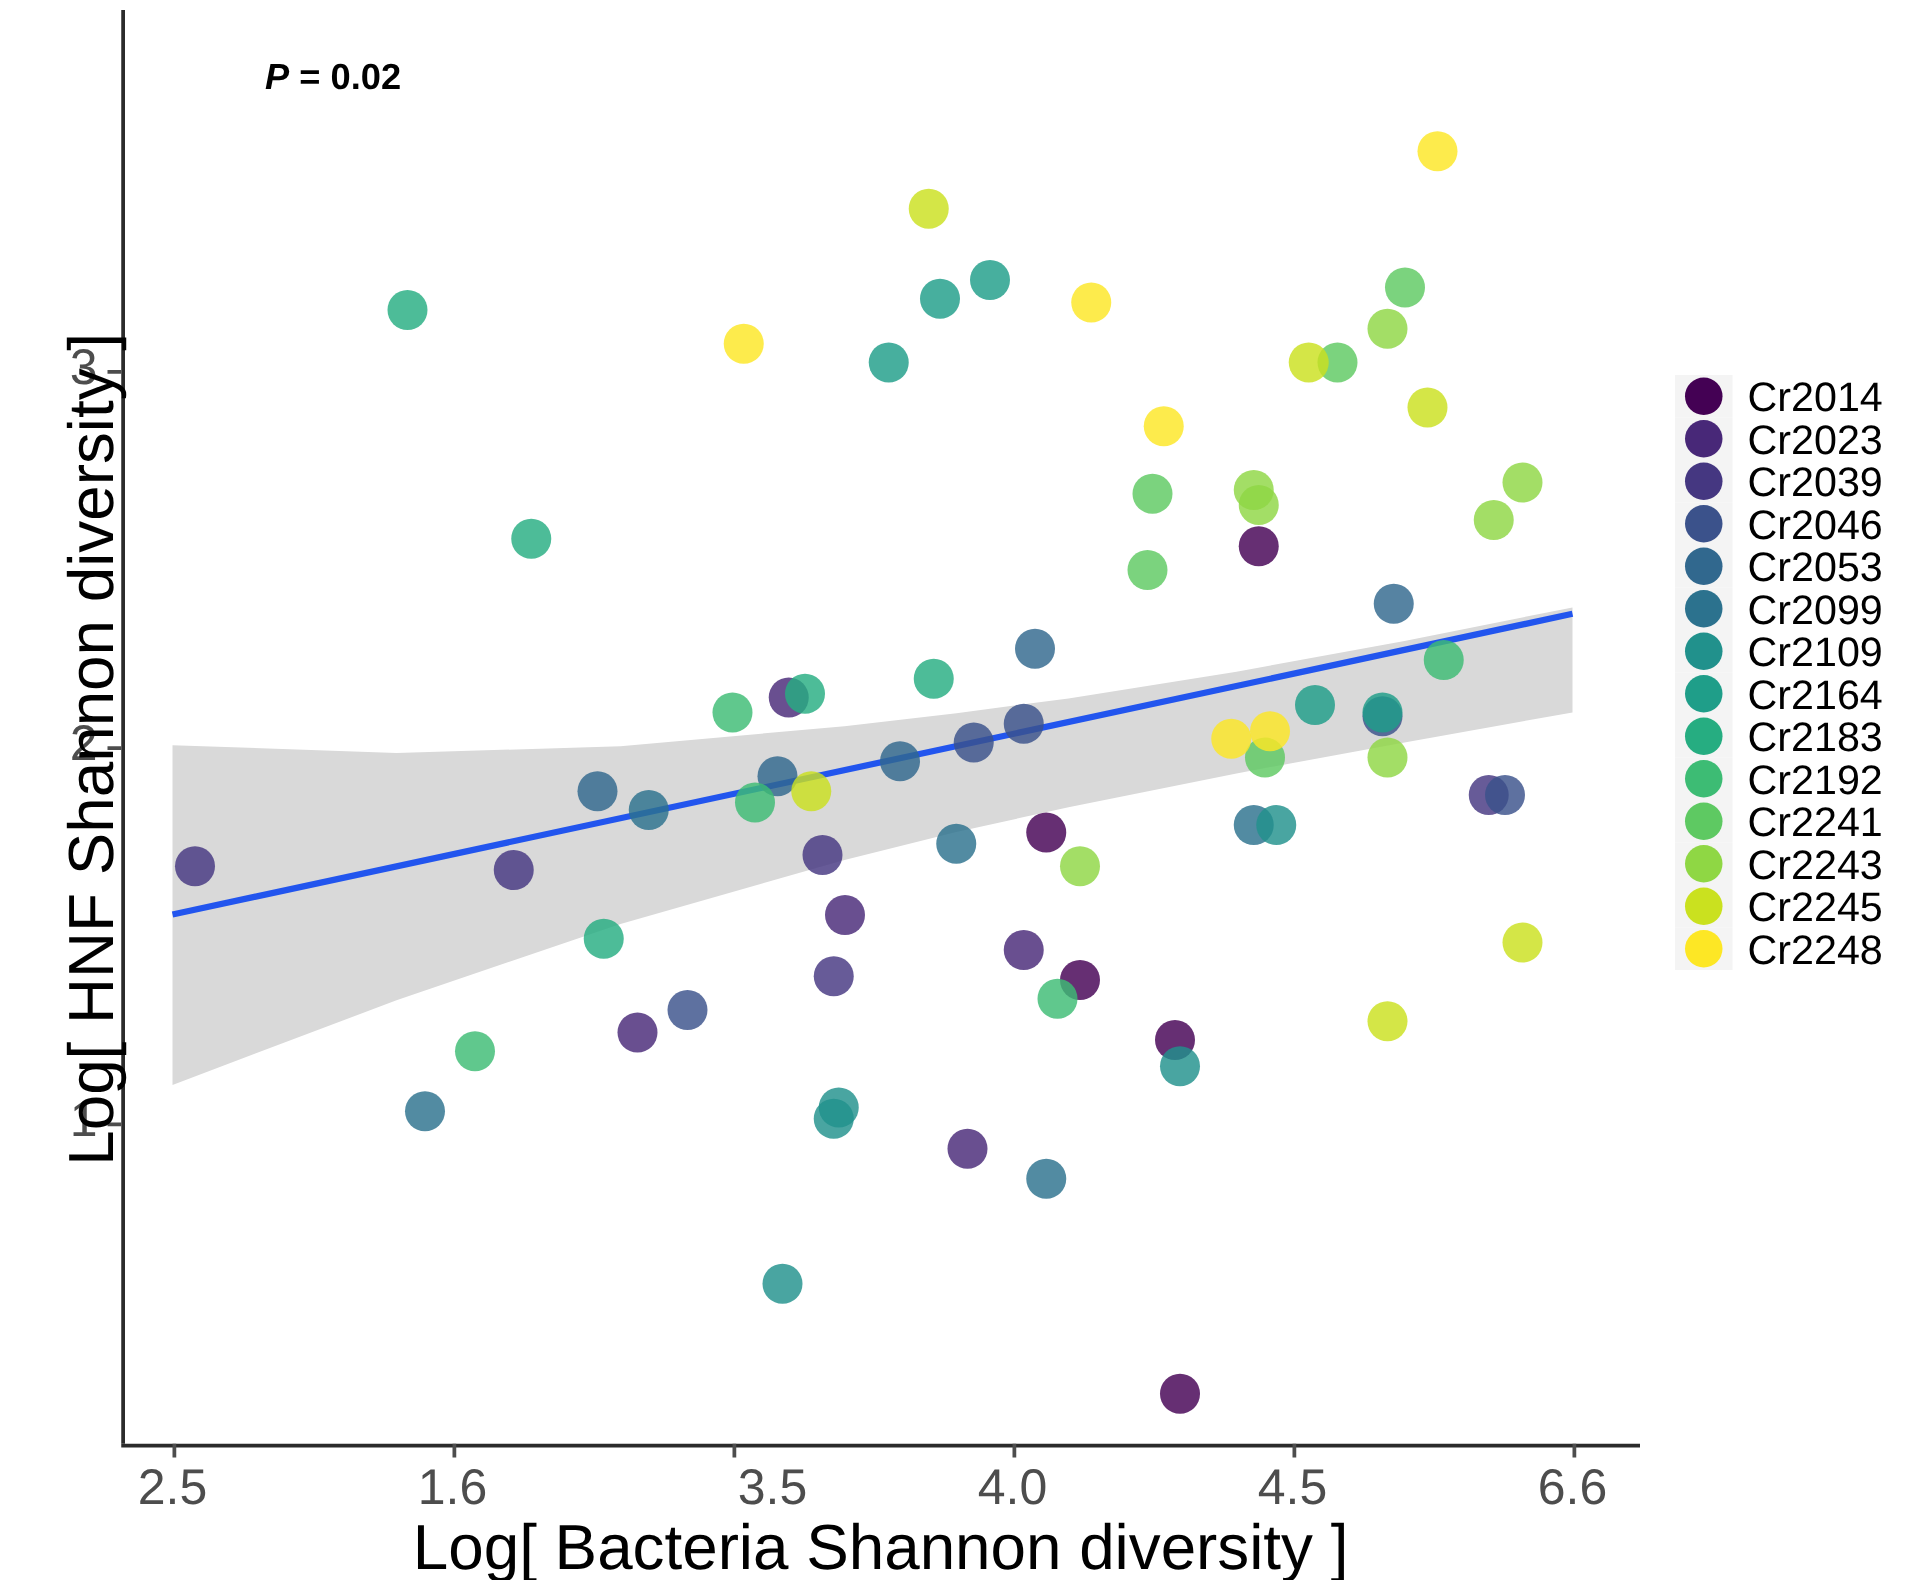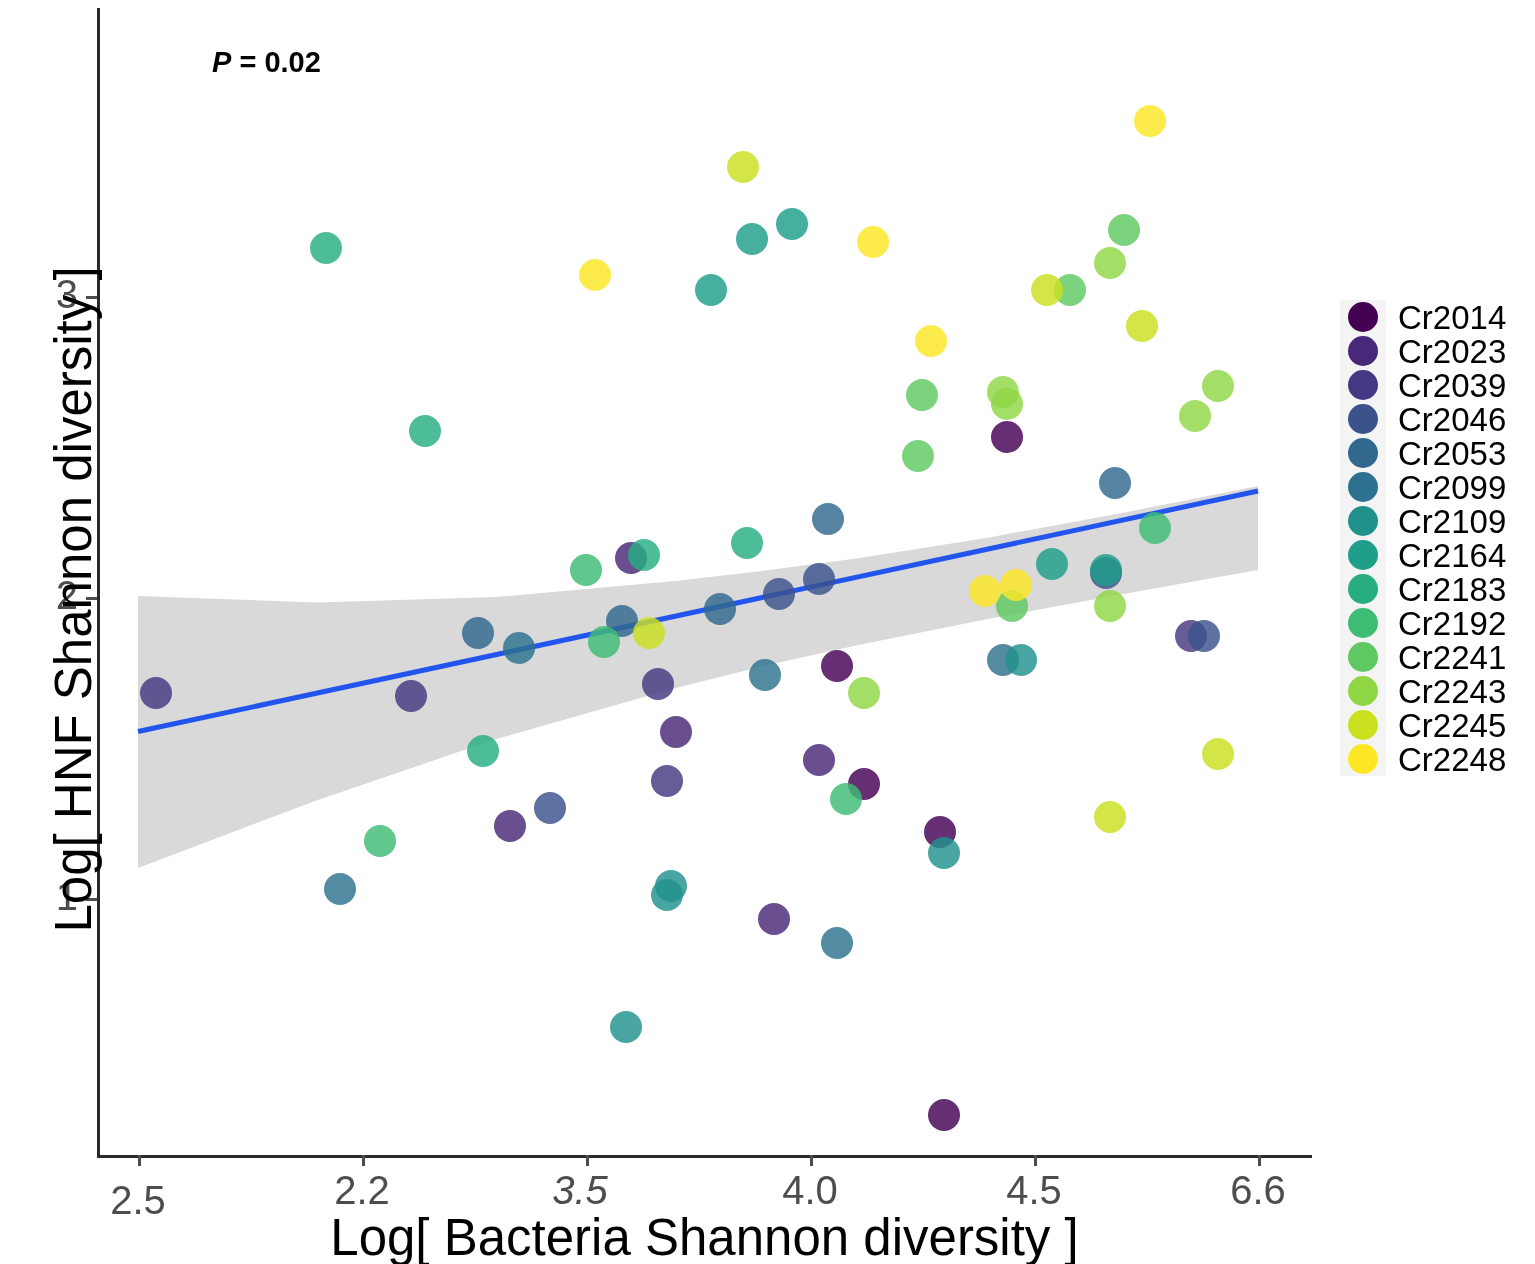--- a/index.html
+++ b/index.html
@@ -136,25 +136,25 @@
         <div class="pt" style="left: 914.96px; top: 325.15px; width: 32px; height: 32px; background: rgb(253, 231, 37);"></div>
         <div class="pt" style="left: 1134.48px; top: 105.42px; width: 32px; height: 32px; background: rgb(253, 231, 37);"></div>
         <div class="pt" style="left: 968.72px; top: 574.98px; width: 32px; height: 32px; background: rgb(253, 231, 37);"></div>
         <div class="pt" style="left: 1000.08px; top: 568.96px; width: 32px; height: 32px; background: rgb(253, 231, 37);"></div>
       </div>
 
     <div class="axis-line" id="y-axis-line"></div>
     <div class="axis-line" id="x-axis-line"></div>
     <div id="ticks-layer">
         <div class="tick xtick" style="left: 138px;"></div>
-        <div class="xtick-label" style="left: 138px; margin-top: 10px;">2.5</div>
+        <div class="xtick-label" style="left: 138px;">2.5</div>
         <div class="tick xtick" style="left: 362px;"></div>
-        <div class="xtick-label" style="left: 362px;">2.2</div>
+        <div class="xtick-label" style="left: 362px;">1.6</div>
         <div class="tick xtick" style="left: 586px;"></div>
-        <div class="xtick-label" style="left: 580px; font-style: italic;">3.5</div>
+        <div class="xtick-label" style="left: 618px;">3.5</div>
         <div class="tick xtick" style="left: 810px;"></div>
         <div class="xtick-label" style="left: 810px;">4.0</div>
         <div class="tick xtick" style="left: 1034px;"></div>
         <div class="xtick-label" style="left: 1034px;">4.5</div>
         <div class="tick xtick" style="left: 1258px;"></div>
         <div class="xtick-label" style="left: 1258px;">6.6</div>
         <div class="tick ytick" style="top: 898px;"></div>
         <div class="ytick-label" style="top: 876px; right: 1457px;">1</div>
         <div class="tick ytick" style="top: 597px;"></div>
         <div class="ytick-label" style="top: 575px; right: 1457px;">2</div>

